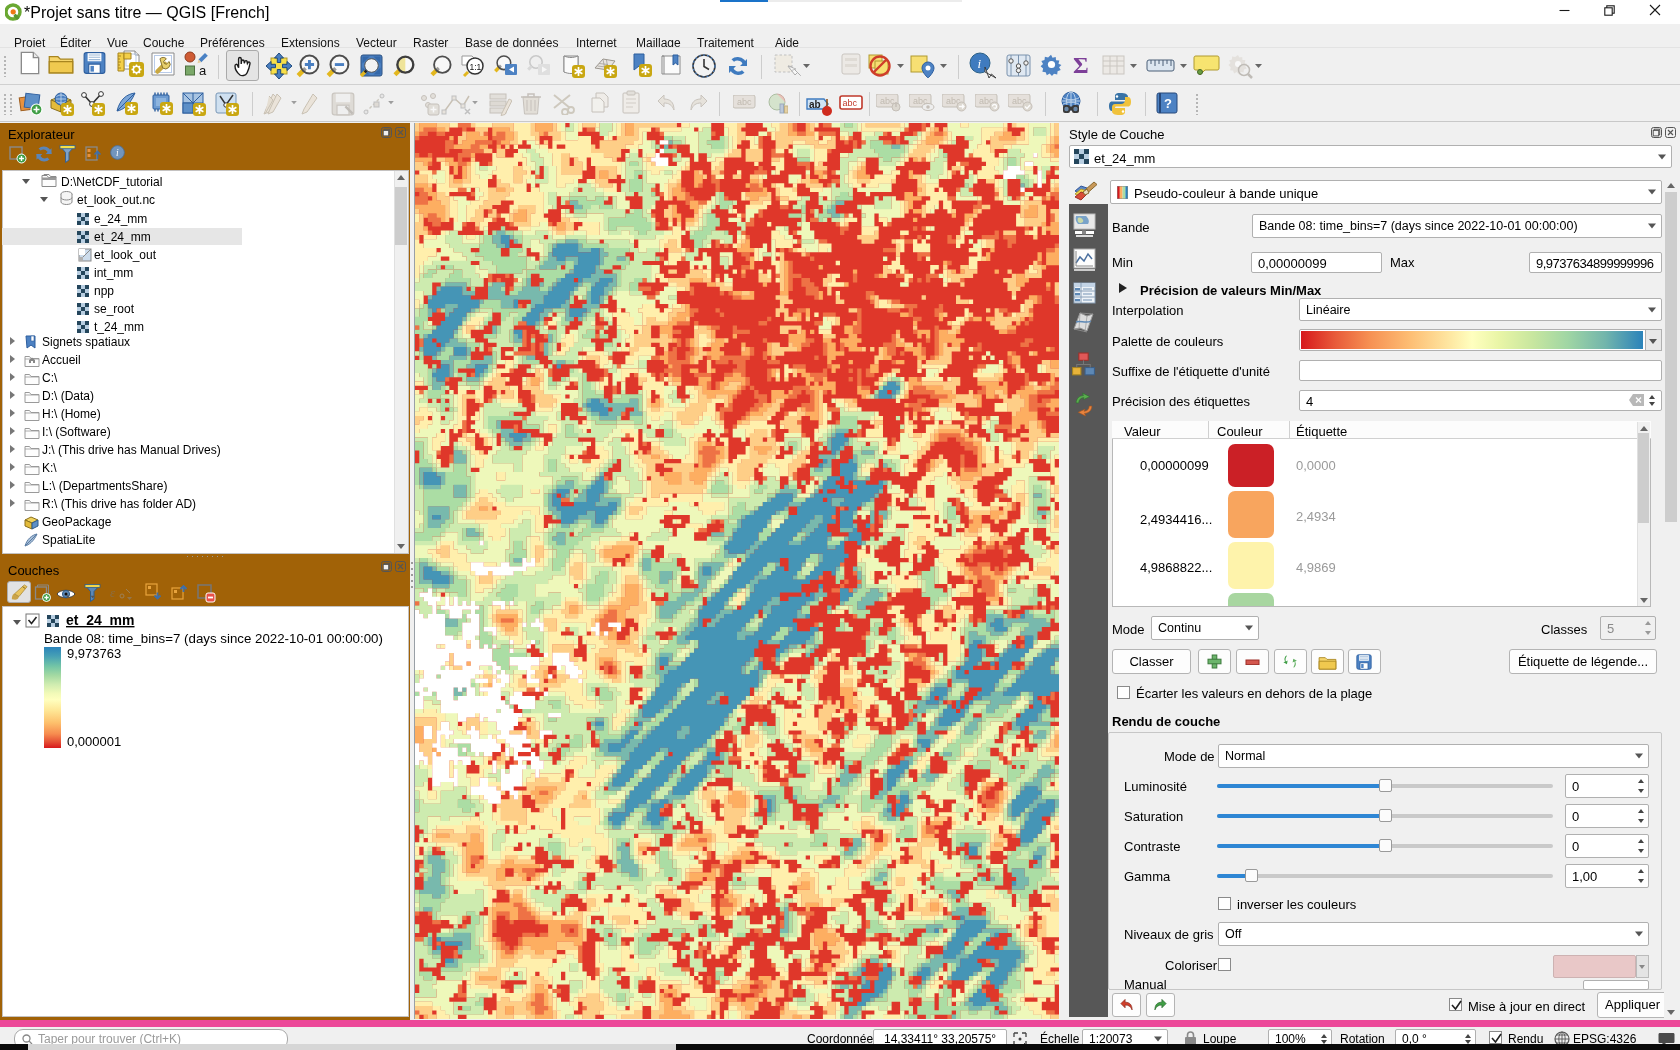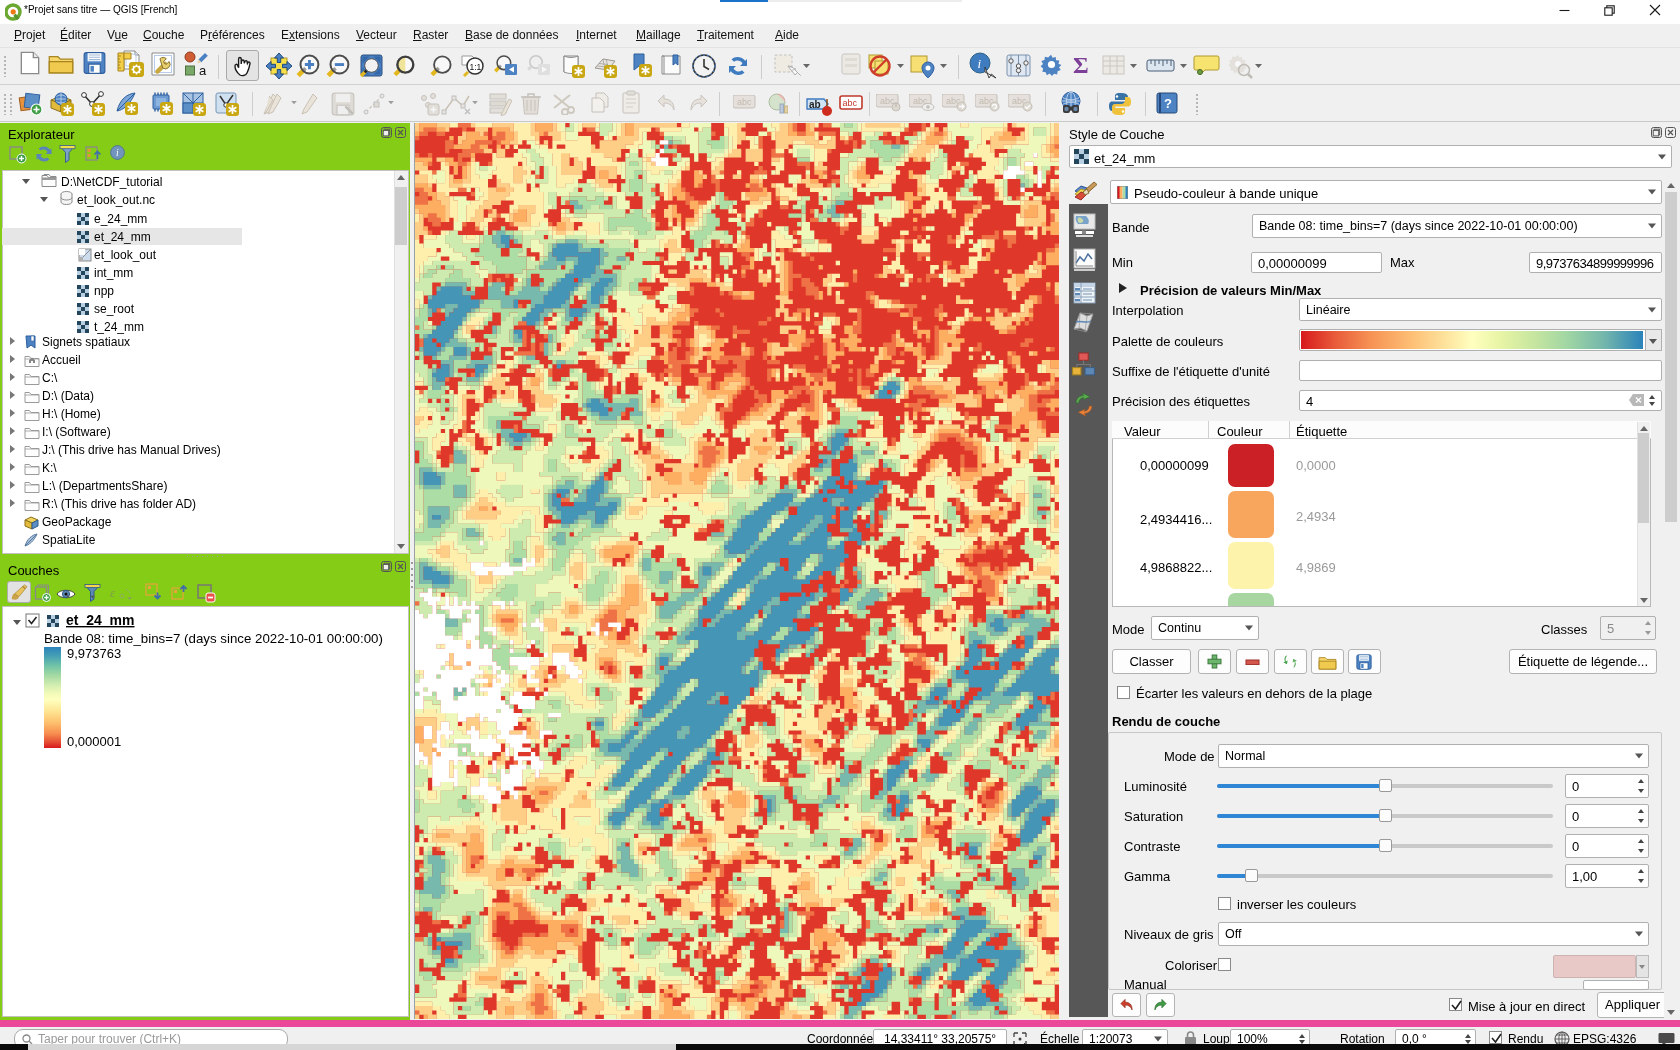--- a/index.html
+++ b/index.html
@@ -1,27 +1,27 @@
 <!DOCTYPE html>
 <html><head><meta charset="utf-8"><style>
 *{margin:0;padding:0;box-sizing:border-box}
 html,body{width:1680px;height:1050px;overflow:hidden;font-family:"Liberation Sans",sans-serif;background:#f0f0f0}
 .abs{position:absolute}
 #titlebar{position:absolute;left:0;top:0;width:1680px;height:24px;background:#fff}
-#titlebar .t{position:absolute;left:24px;top:4px;font-size:10px;color:#000}
-#menubar{position:absolute;left:0;top:24px;width:1564px;height:23px;background:#f0f0f0}
+#titlebar .t{position:absolute;left:24px;top:4px;font-size:16px;color:#000}
+#menubar{position:absolute;left:0;top:32px;width:1564px;height:23px;background:#f0f0f0}
 #menubar span{position:absolute;top:4px;font-size:12px;color:#111}
 #menubar u{text-decoration:underline}
 #tb1{position:absolute;left:0;top:47px;width:1680px;height:38px;background:#f0f0f0;border-top:1px solid #e3e3e3;border-bottom:1px solid #d0d0d0}
 #tb2{position:absolute;left:0;top:86px;width:1680px;height:36px;background:#f0f0f0;border-bottom:1px solid #c8c8c8}
 .ic{position:absolute}
 .grip{position:absolute;width:4px;height:22px;background-image:radial-gradient(circle,#b5b5b5 1px,transparent 1px);background-size:4px 4px}
 .sep{position:absolute;width:1px;height:24px;background:#cdcdcd}
 .panel-title{font-size:13px;color:#000}
-#ldock{position:absolute;left:0;top:123px;width:412px;height:897px;background:#84cc16}
+#ldock{position:absolute;left:0;top:123px;width:412px;height:897px;background:#a16207}
 #rdock{position:absolute;left:1060px;top:123px;width:620px;height:897px;background:#f0f0f0}
 #mapc{position:absolute;left:414px;top:123px;width:645px;height:896px;background:#fdfdeb;border-left:1px solid #99a0a6}
 .treebox{position:absolute;background:#fff;border:1px solid #c4c2c1}
 .sb{position:absolute;background:#f0f0f0}
 .sbthumb{position:absolute;background:#cdcdcd;border-radius:0}
 .combo{position:absolute;background:#fff;border:1px solid #b0b0b0;border-radius:2px;font-size:12px;color:#000}
 .combo .cv{position:absolute;left:6px;top:50%;transform:translateY(-50%);white-space:nowrap}
 .combo .arr{position:absolute;right:5px;top:50%;transform:translateY(-50%);width:0;height:0;border-left:4px solid transparent;border-right:4px solid transparent;border-top:5px solid #555}
 .field{position:absolute;background:#fff;border:1px solid #b0b0b0;border-radius:2px;font-size:12px;color:#000}
 .field .cv{position:absolute;left:6px;top:50%;transform:translateY(-50%);white-space:nowrap}
@@ -1078,21 +1078,21 @@
  <div class="lbl" style="left:1040px;top:5px">Échelle</div>
  <div class="combo" style="left:1082px;top:2px;width:86px;height:20px">
       <div class="cv">1:20073</div>
       <div class="arr"></div>
     </div>
  <svg class="abs" style="left:1184px;top:4px" width="13" height="15" viewBox="0 0 13 15">
       <rect x="1" y="6" width="11" height="8" rx="1" fill="#8a8a8a"></rect>
       <path d="M3.5 6V4a3 3 0 0 1 6 0v2" fill="none" stroke="#8a8a8a" stroke-width="1.6"></path>
     </svg>
  <div class="lbl" style="left:1203px;top:5px">Loupe</div>
- <div class="spin" style="left:1230px;top:2px;width:80px;height:20px">
+ <div class="spin" style="left:1268px;top:2px;width:64px;height:20px">
       <div class="cv">100%</div>
       <div class="upd up"></div>
       <div class="upd dn"></div>
     </div>
  <div class="lbl" style="left:1340px;top:5px">Rotation</div>
  <div class="spin" style="left:1395px;top:2px;width:81px;height:20px">
       <div class="cv">0,0 °</div>
       <div class="upd up"></div>
       <div class="upd dn"></div>
     </div>

